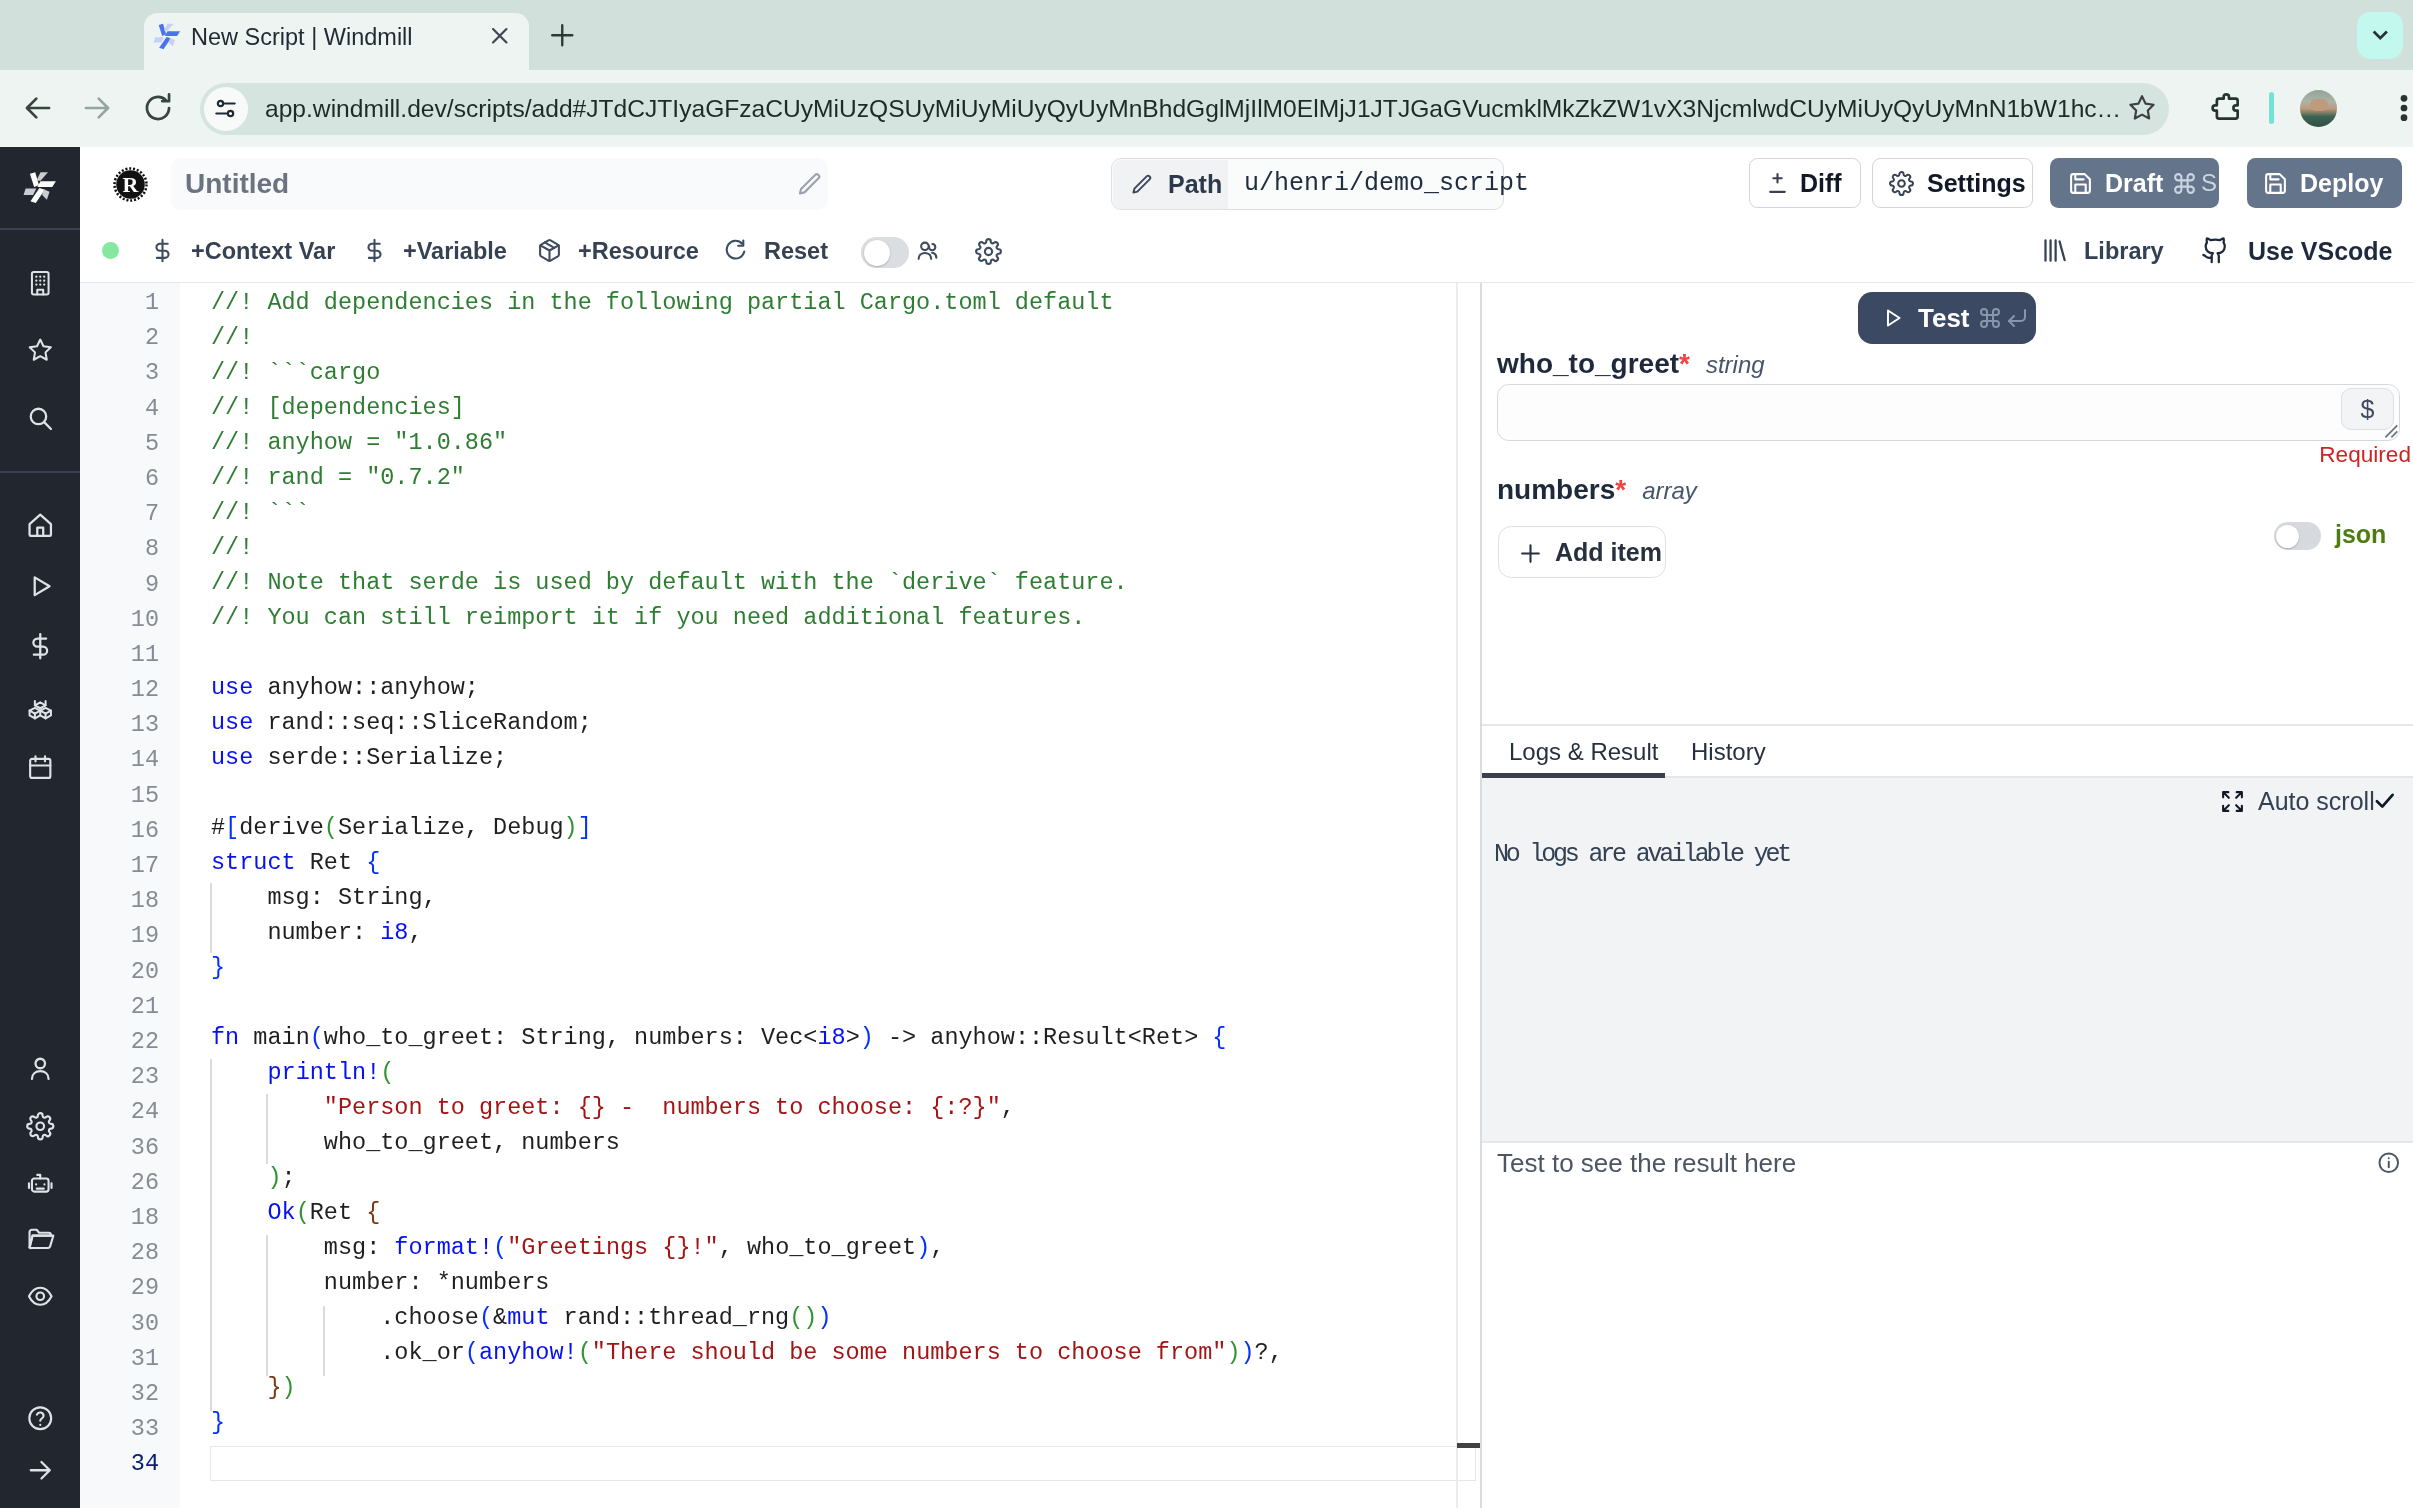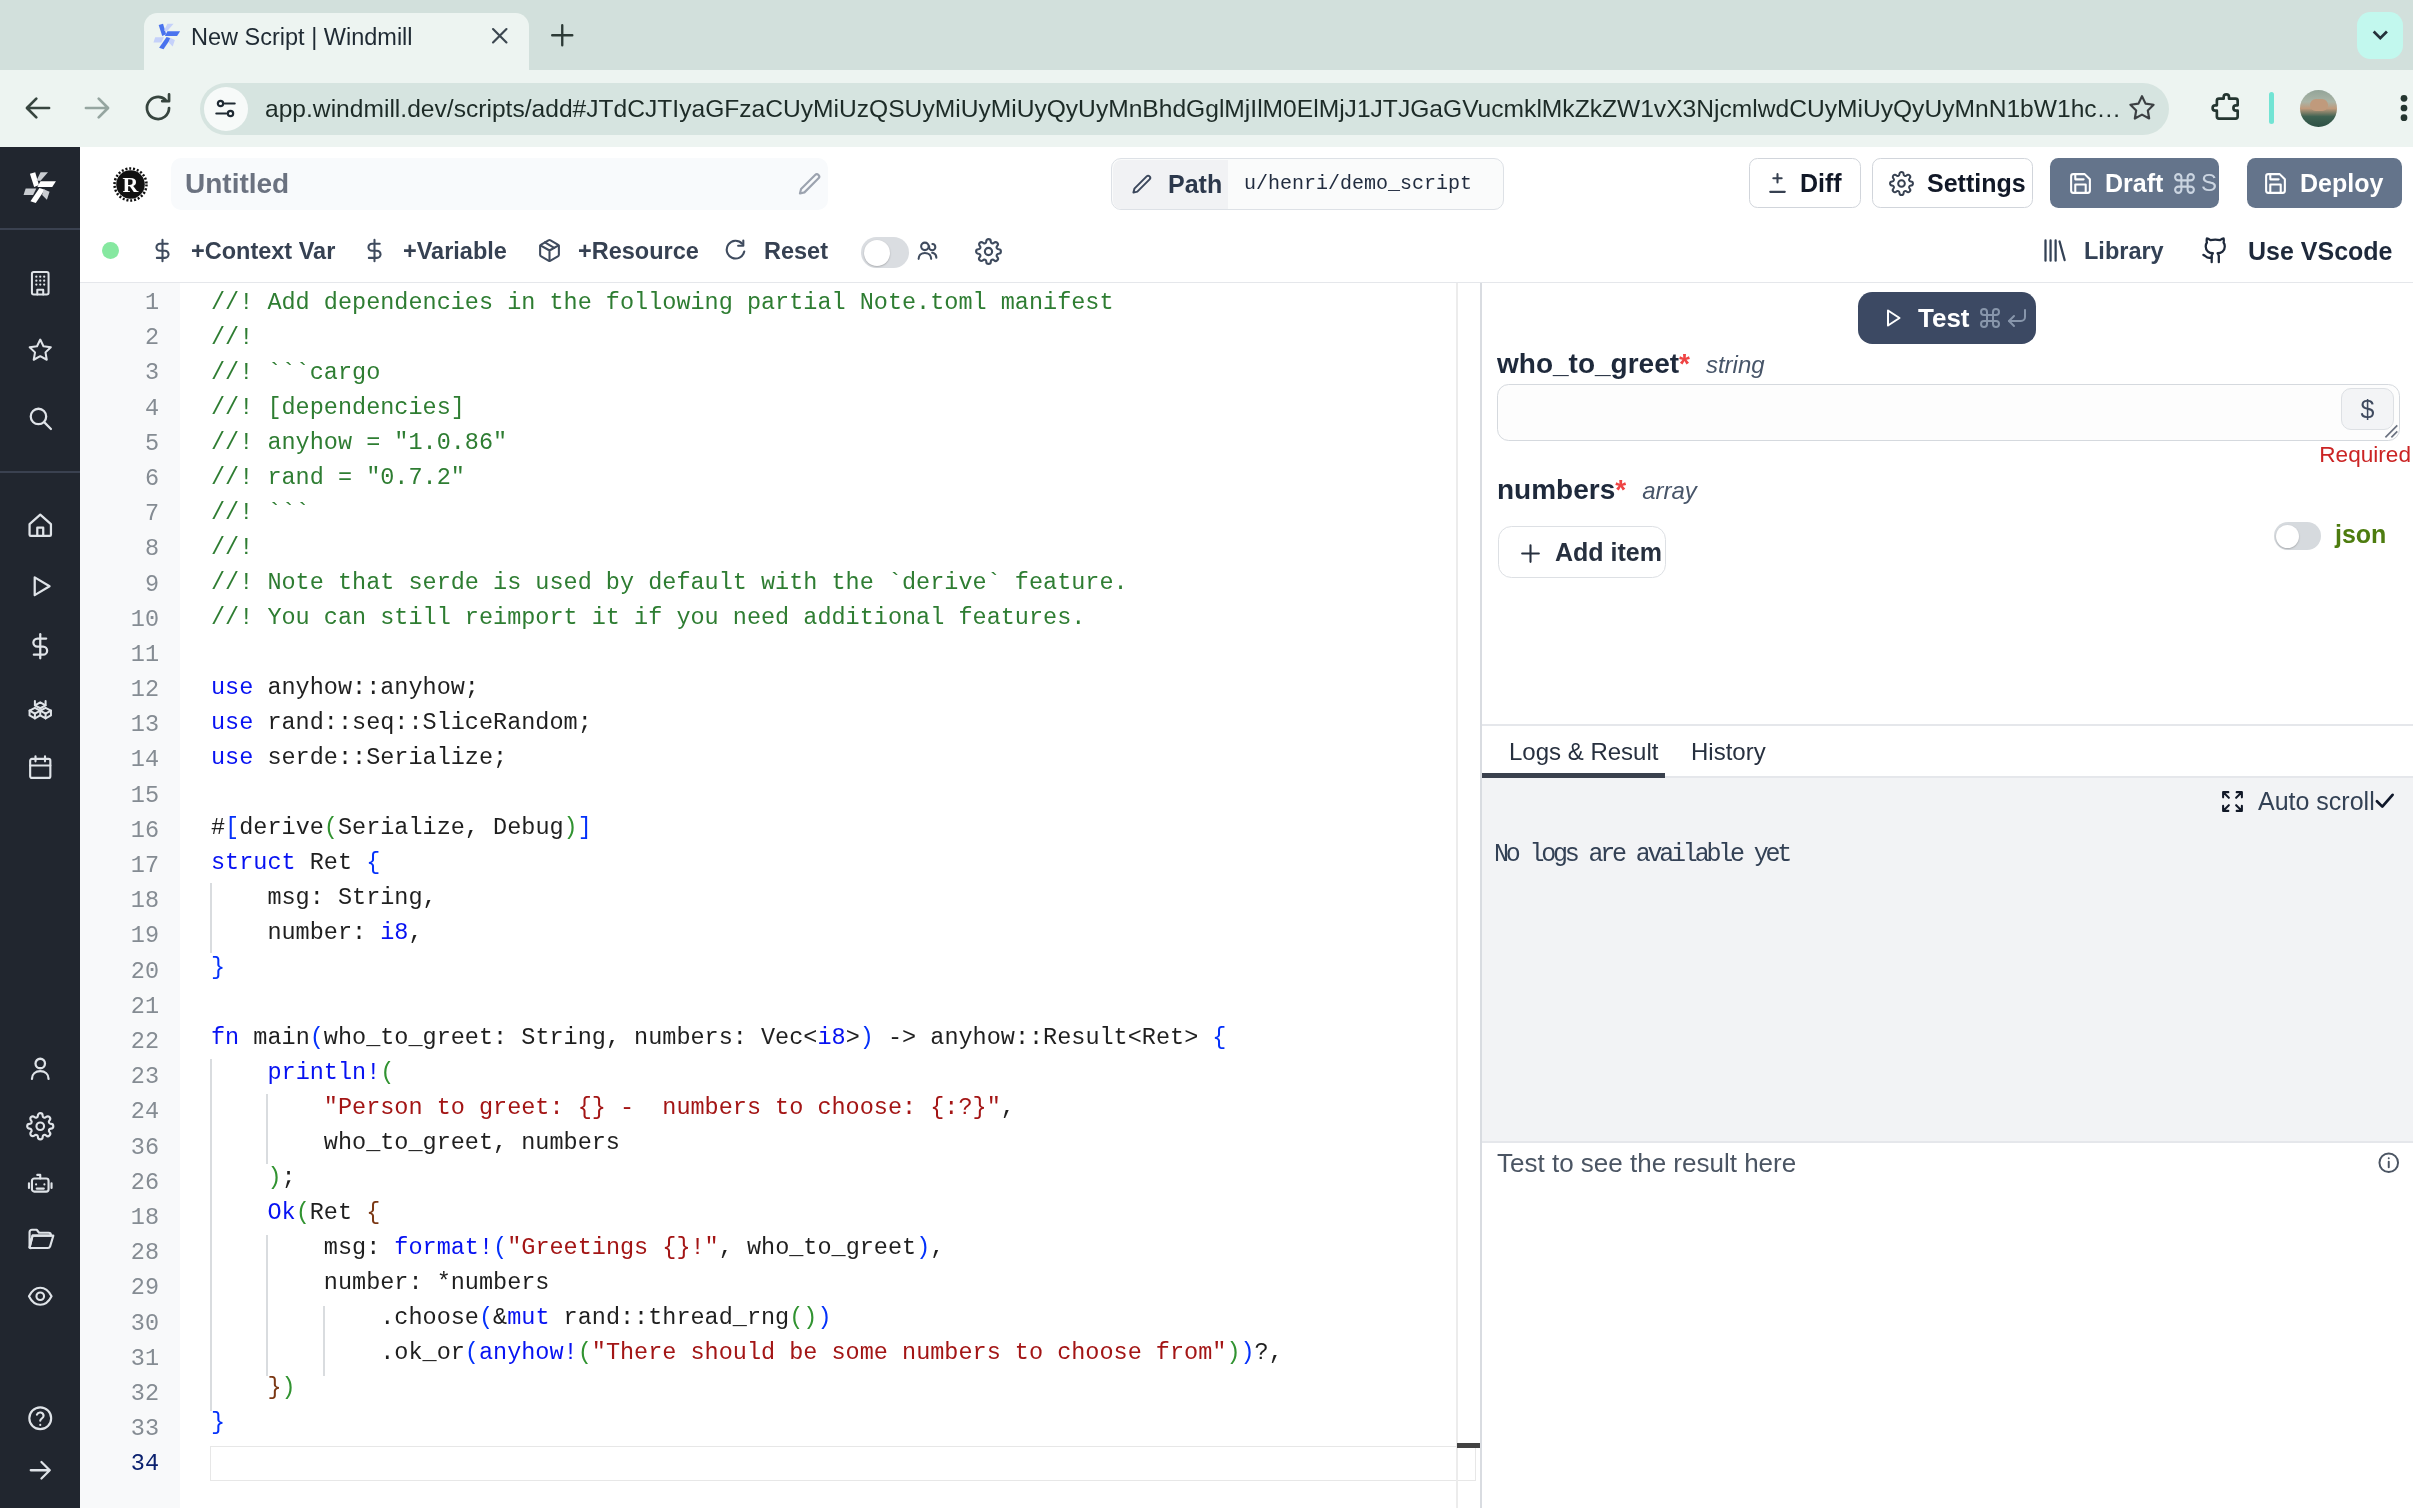--- a/index.html
+++ b/index.html
@@ -203,21 +203,21 @@
 <svg class="abs" style="left:796px;top:171px" width="27" height="27" viewBox="0 0 24 24" fill="none" stroke="#9ca3af" stroke-width="1.9" stroke-linecap="round" stroke-linejoin="round">
   <path d="M17 3.5 a2.1 2.1 0 0 1 3 3 L7.5 19 3.5 20 4.5 16 Z"></path>
 </svg>
 
 <div class="abs" style="left:1111px;top:158px;width:393px;height:52px;border-radius:10px;border:1.7px solid #dde1e6;background:#fafbfb;"></div>
 <div class="abs" style="left:1113px;top:160px;width:115px;height:49px;border-radius:8.4px 0 0 8.4px;background:#f1f2f4;"></div>
 <svg class="abs" style="left:1130px;top:173px" width="23.5" height="23.5" viewBox="0 0 24 24" fill="none" stroke="#3c485c" stroke-width="2" stroke-linecap="round" stroke-linejoin="round">
   <path d="M17 3.5 a2.1 2.1 0 0 1 3 3 L7.5 19 3.5 20 4.5 16 Z"></path>
 </svg>
 <div class="abs" style="left:1168px;top:158px;height:40px;line-height:52px;font-size:25px;font-weight:600;color:#2c384c;">Path</div>
-<div class="abs" style="left:1244px;top:158px;height:36px;line-height:52px;font-family:'Liberation Mono',monospace;font-size:20px;color:#222d40;">u/henri/demo_script</div>
+<div class="abs" style="left:1244px;top:158px;height:36px;line-height:52px;font-family:'Liberation Mono',monospace;font-size:25px;color:#222d40;">u/henri/demo_script</div>
 
 <div class="abs btn" style="left:1749px;top:158px;width:112px;height:50px;"></div>
 <svg class="abs" style="left:1765px;top:171px" width="25" height="25" viewBox="0 0 24 24" fill="none" stroke="#374151" stroke-width="2" stroke-linecap="round">
   <path d="M12 3 v8 M8 7 h8 M5 20 h14"></path>
 </svg>
 <div class="abs" style="left:1800px;top:158px;height:50px;line-height:50px;font-size:25px;font-weight:600;color:#111827;">Diff</div>
 
 <div class="abs btn" style="left:1872px;top:158px;width:161px;height:50px;"></div>
 <svg class="abs" style="left:1889px;top:171px" width="25" height="25" viewBox="0 0 24 24" fill="none" stroke="#374151" stroke-width="1.9" stroke-linecap="round" stroke-linejoin="round">
   <circle cx="12" cy="12" r="3.2"></circle>
@@ -331,21 +331,21 @@
 <div class="guide" style="left:210px;top:883px;height:70px;"></div>
 <div class="guide" style="left:210px;top:1059px;height:352px;"></div>
 <div class="guide" style="left:266px;top:1094px;height:70px;"></div>
 <div class="guide" style="left:266px;top:1235px;height:141px;"></div>
 <div class="guide" style="left:323px;top:1306px;height:70px;"></div>
 
 <div class="abs" style="left:210px;top:1446px;width:1266px;height:35px;border:1.7px solid #e7e7e7;"></div>
 
 <div class="abs" style="left:1456px;top:283px;width:1.7px;height:1225px;background:#ececec;"></div>
 <div class="abs" style="left:1457px;top:1443px;width:22.6px;height:5px;background:#424242;"></div>
-<pre class="abs" id="code"><span class="c">//! Add dependencies in the following partial Note.toml manifest</span>
+<pre class="abs" id="code"><span class="c">//! Add dependencies in the following partial Cargo.toml default</span>
 <span class="c">//!</span>
 <span class="c">//! ```cargo</span>
 <span class="c">//! [dependencies]</span>
 <span class="c">//! anyhow = "1.0.86"</span>
 <span class="c">//! rand = "0.7.2"</span>
 <span class="c">//! ```</span>
 <span class="c">//!</span>
 <span class="c">//! Note that serde is used by default with the `derive` feature.</span>
 <span class="c">//! You can still reimport it if you need additional features.</span>
 

